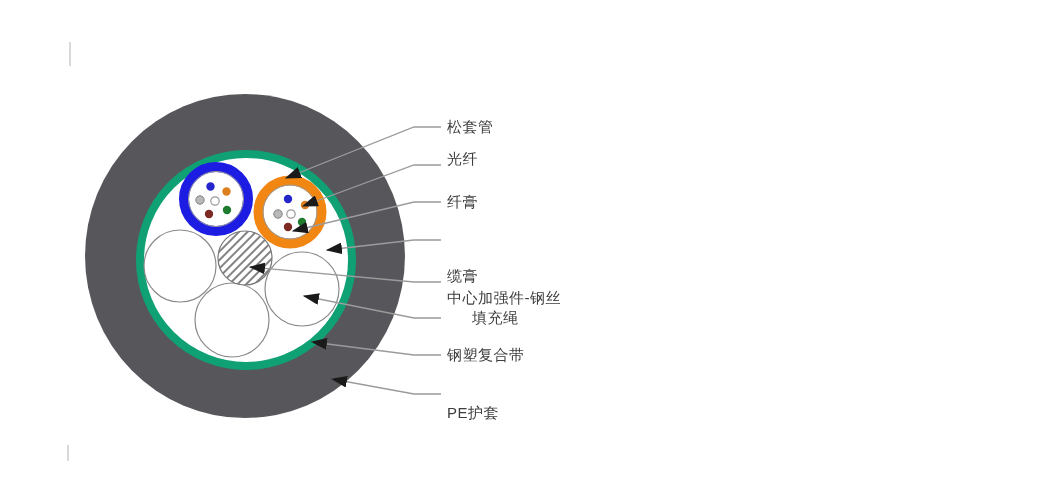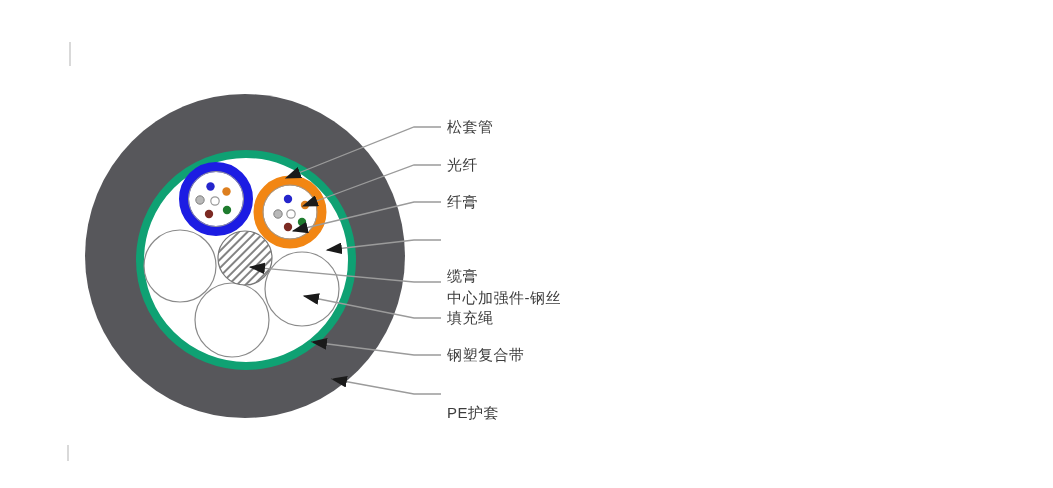--- a/index.html
+++ b/index.html
@@ -74,25 +74,25 @@
       <polyline points="441,202 414,202 293,231" marker-end="url(#arrow)"></polyline>
       <polyline points="441,240 414,240 327,250" marker-end="url(#arrow)"></polyline>
       <polyline points="441,282 414,282 250,267" marker-end="url(#arrow)"></polyline>
       <polyline points="441,318 414,318 304,296" marker-end="url(#arrow)"></polyline>
       <polyline points="441,355 414,355 312,342" marker-end="url(#arrow)"></polyline>
       <polyline points="441,394 414,394 332,379" marker-end="url(#arrow)"></polyline>
     </g>
   </svg>
 
   <div class="diagram-label" style="top:118px;">松套管</div>
-  <div class="diagram-label" style="top:156px;">光纤</div>
+  <div class="diagram-label" style="top:150px;">光纤</div>
   <div class="diagram-label" style="top:193px;font-family:Liberation Serif, serif;">纤膏</div>
   <div class="diagram-label" style="top:231px;margin-top:36px;">缆膏</div>
   <div class="diagram-label" style="top:289px;">中心加强件-钢丝</div>
-  <div class="diagram-label" style="top:309px;">填充绳</div>
+  <div class="diagram-label" style="top:309px;margin-left:25px;">填充绳</div>
   <div class="diagram-label" style="top:346px;text-align:center;">钢塑复合带</div>
   <div class="diagram-label" style="top:404px;">PE护套</div>
 
   <div class="artifact" style="left:69px;top:42px;height:24px;"></div>
   <div class="artifact" style="left:67px;top:445px;height:16px;"></div>
 </div>
 
 <div style="position:absolute;left:560px;top:0;width:493px;height:488px;">
 
   

